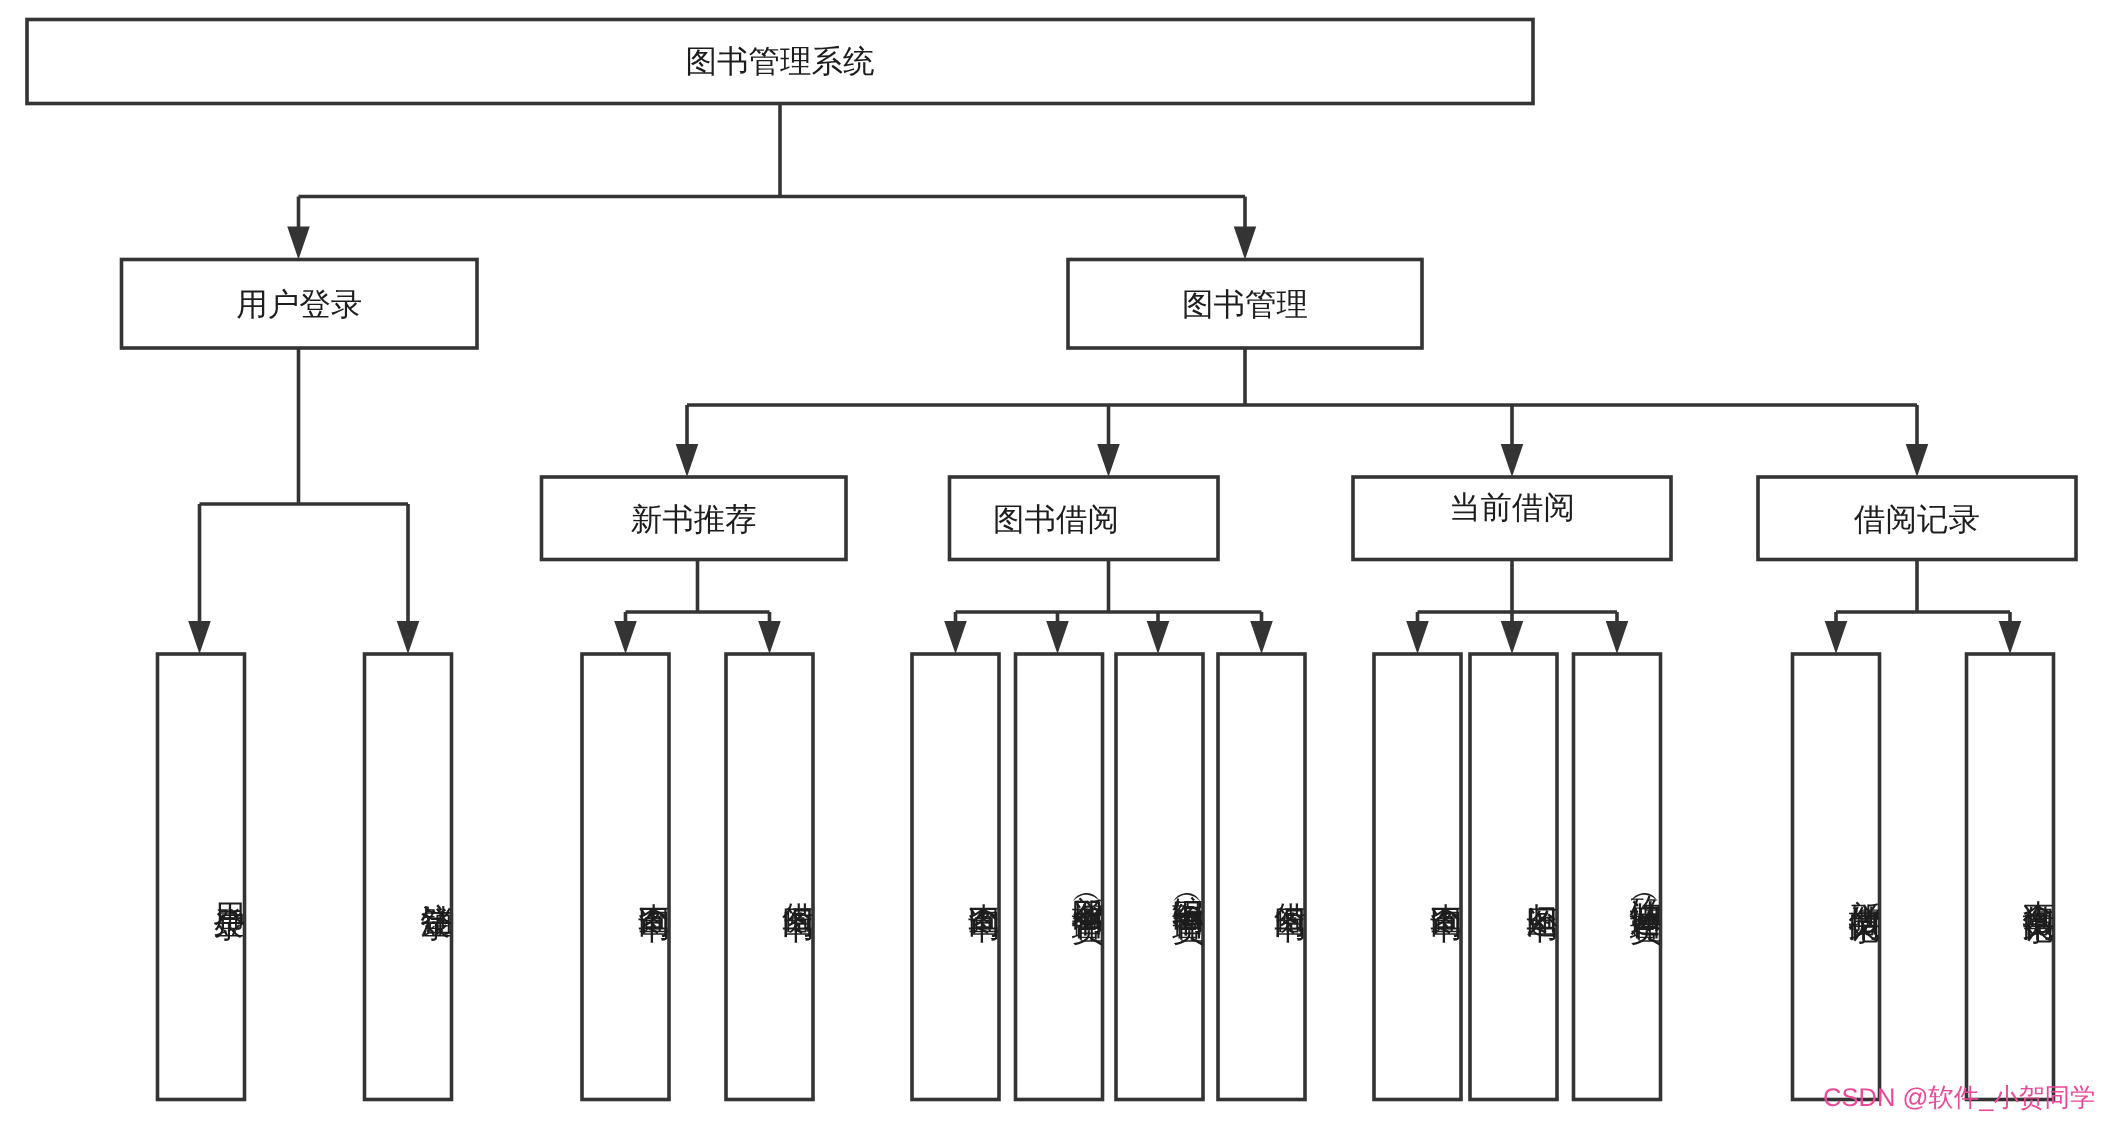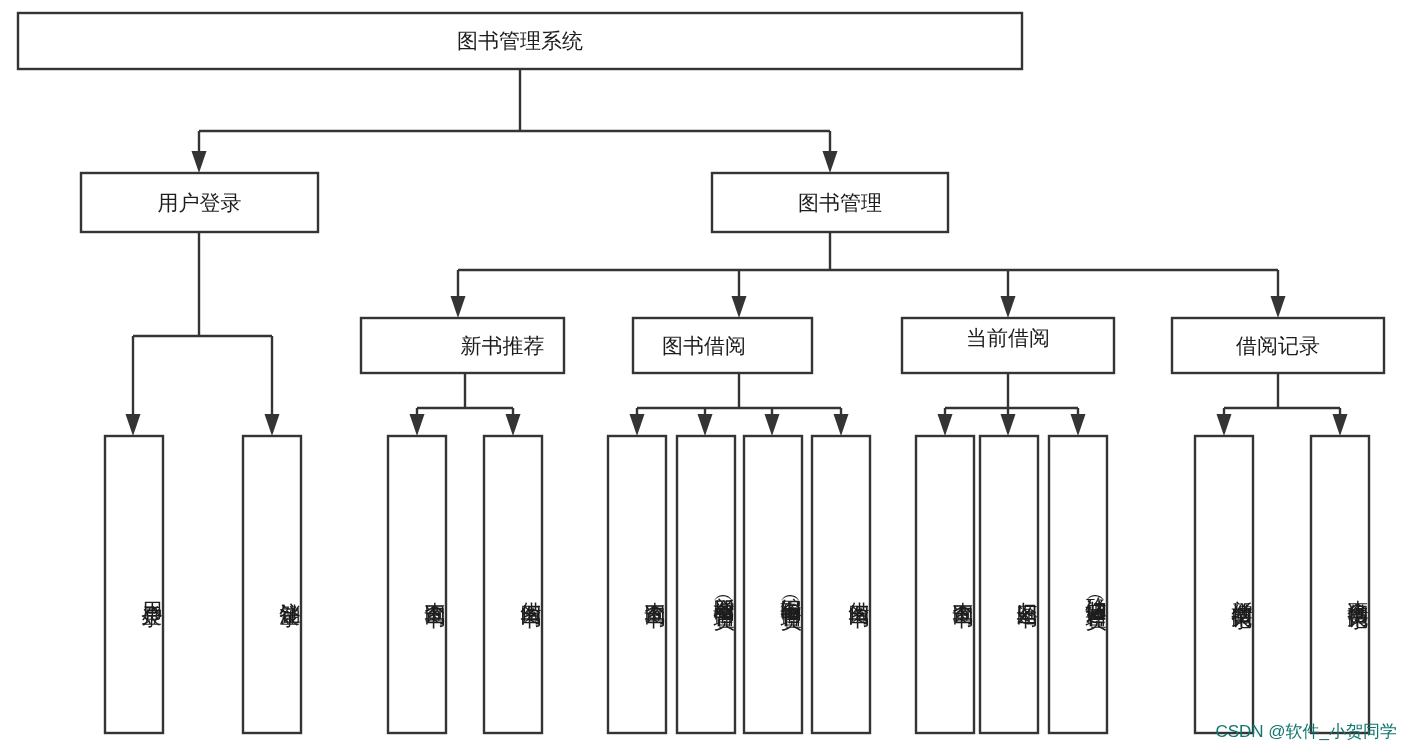--- a/index.html
+++ b/index.html
@@ -65,21 +65,21 @@
     justify-content: center;
     white-space: nowrap;
     pointer-events: none;
   }
   .watermark {
     position: absolute;
     right: 8px;
     bottom: 4px;
     font-family: "Liberation Sans", "DejaVu Sans", sans-serif;
     font-size: 17px;
-    color: #0f766e;
+    color: #ec4899;
     white-space: nowrap;
     pointer-events: none;
   }
 </style>
 </head>
 <body>
 
 <div id="diagram-root">
   <svg class="diagram-canvas" viewBox="0 0 1405 747">
     <g id="connector-layer">
@@ -155,22 +155,22 @@
         <rect x="916" y="436" width="58" height="297" class="node-box"></rect>
         <rect x="980" y="436" width="58" height="297" class="node-box"></rect>
         <rect x="1049" y="436" width="58" height="297" class="node-box"></rect>
         <rect x="1195" y="436" width="58" height="297" class="node-box"></rect>
         <rect x="1311" y="436" width="58" height="297" class="node-box"></rect>
       </g>
   </svg>
   <div id="label-layer">
       <div class="hlabel-wrap" style="left: 18px; top: 13px; width: 1004px; height: 56px; border-radius: 18px;">图书管理系统</div>
       <div class="hlabel-wrap" style="left: 81px; top: 173px; width: 237px; height: 59px;">用户登录</div>
-      <div class="hlabel-wrap" style="left: 712px; top: 173px; width: 236px; height: 59px; padding-left: 10px;">图书管理</div>
-      <div class="hlabel-wrap" style="left: 361px; top: 318px; width: 203px; height: 55px; padding-left: 40px;">新书推荐</div>
+      <div class="hlabel-wrap" style="left: 712px; top: 173px; width: 236px; height: 59px;">图书管理</div>
+      <div class="hlabel-wrap" style="left: 361px; top: 318px; width: 203px; height: 55px;">新书推荐</div>
       <div class="hlabel-wrap" style="left: 633px; top: 318px; width: 142px; height: 55px;">图书借阅</div>
       <div class="hlabel-wrap" style="left: 902px; top: 318px; width: 212px; height: 39px;">当前借阅</div>
       <div class="hlabel-wrap" style="left: 1172px; top: 318px; width: 212px; height: 55px; border-radius: 13px;">借阅记录</div>
       <div class="vlabel-wrap" style="left: 105px; top: 450px; width: 58px; height: 277px;">用户登录</div>
       <div class="vlabel-wrap" style="left: 243px; top: 450px; width: 58px; height: 277px;">注销登录</div>
       <div class="vlabel-wrap" style="left: 388px; top: 450px; width: 58px; height: 277px;">查询图书</div>
       <div class="vlabel-wrap" style="left: 484px; top: 450px; width: 58px; height: 277px;">借阅图书</div>
       <div class="vlabel-wrap" style="left: 608px; top: 450px; width: 58px; height: 277px;">查询图书</div>
       <div class="vlabel-wrap" style="left: 677px; top: 450px; width: 58px; height: 277px;">新增图书（管理员）</div>
       <div class="vlabel-wrap" style="left: 744px; top: 450px; width: 58px; height: 277px;">编辑图书（管理员）</div>

